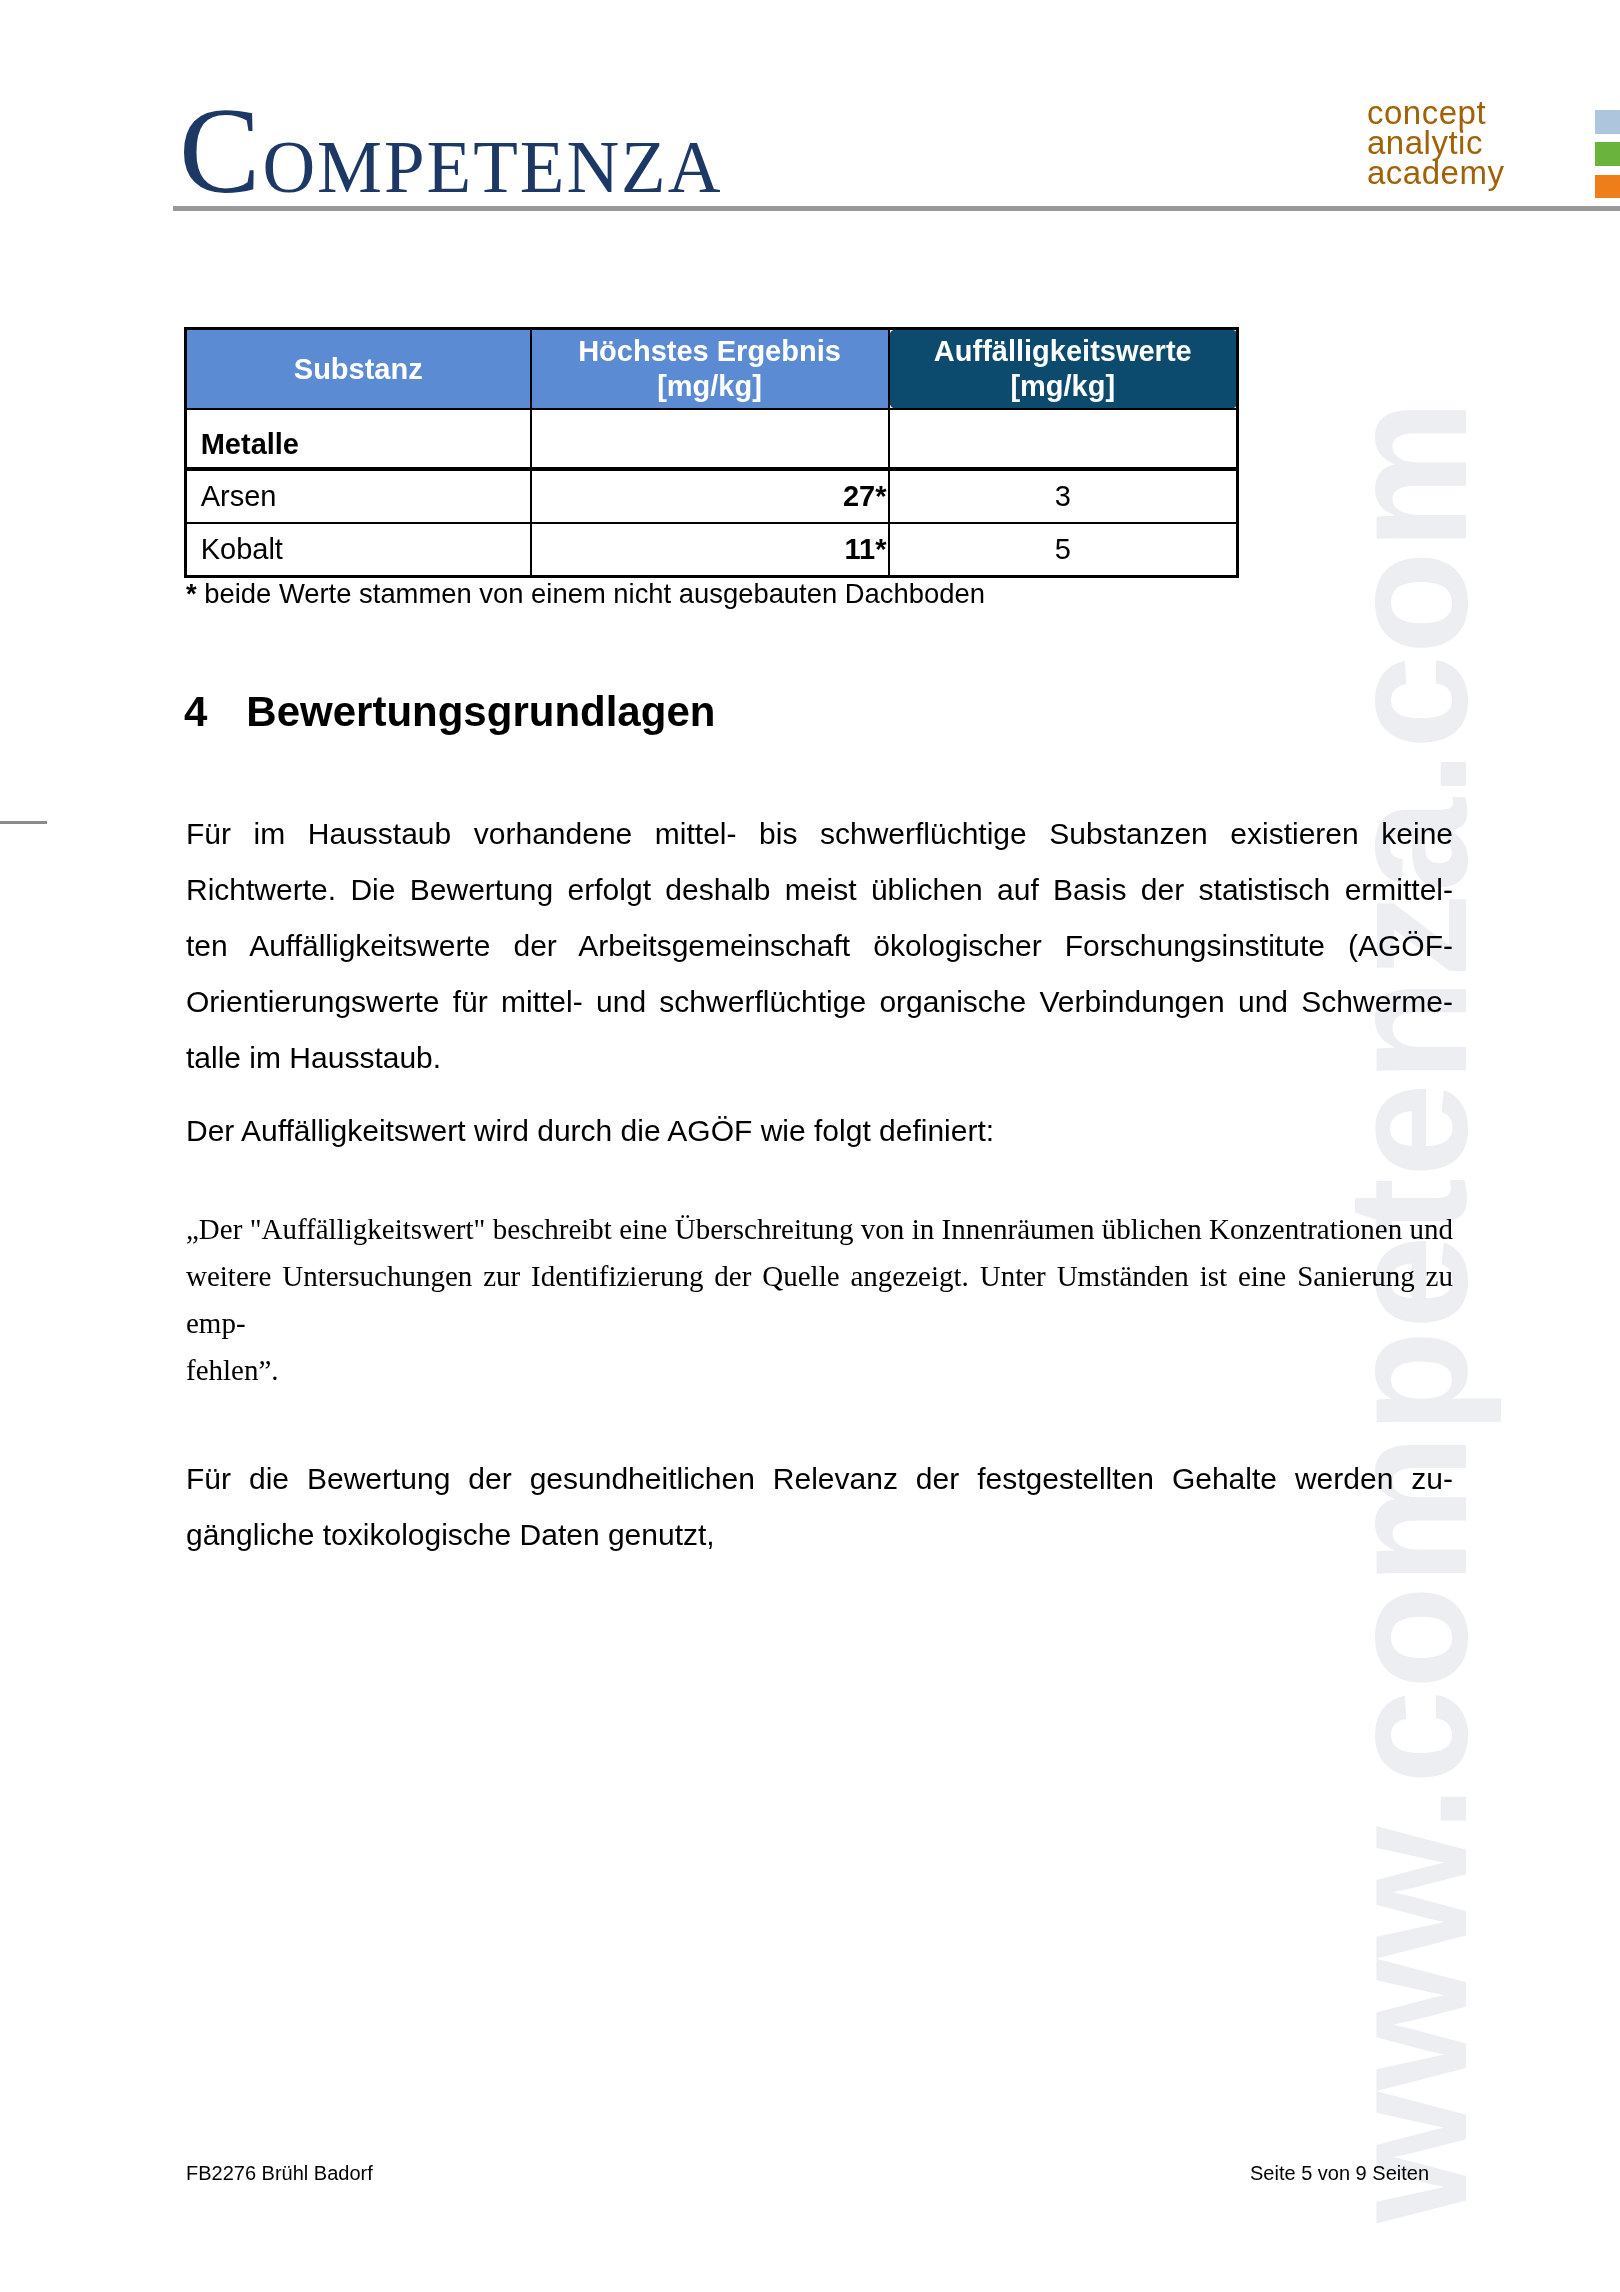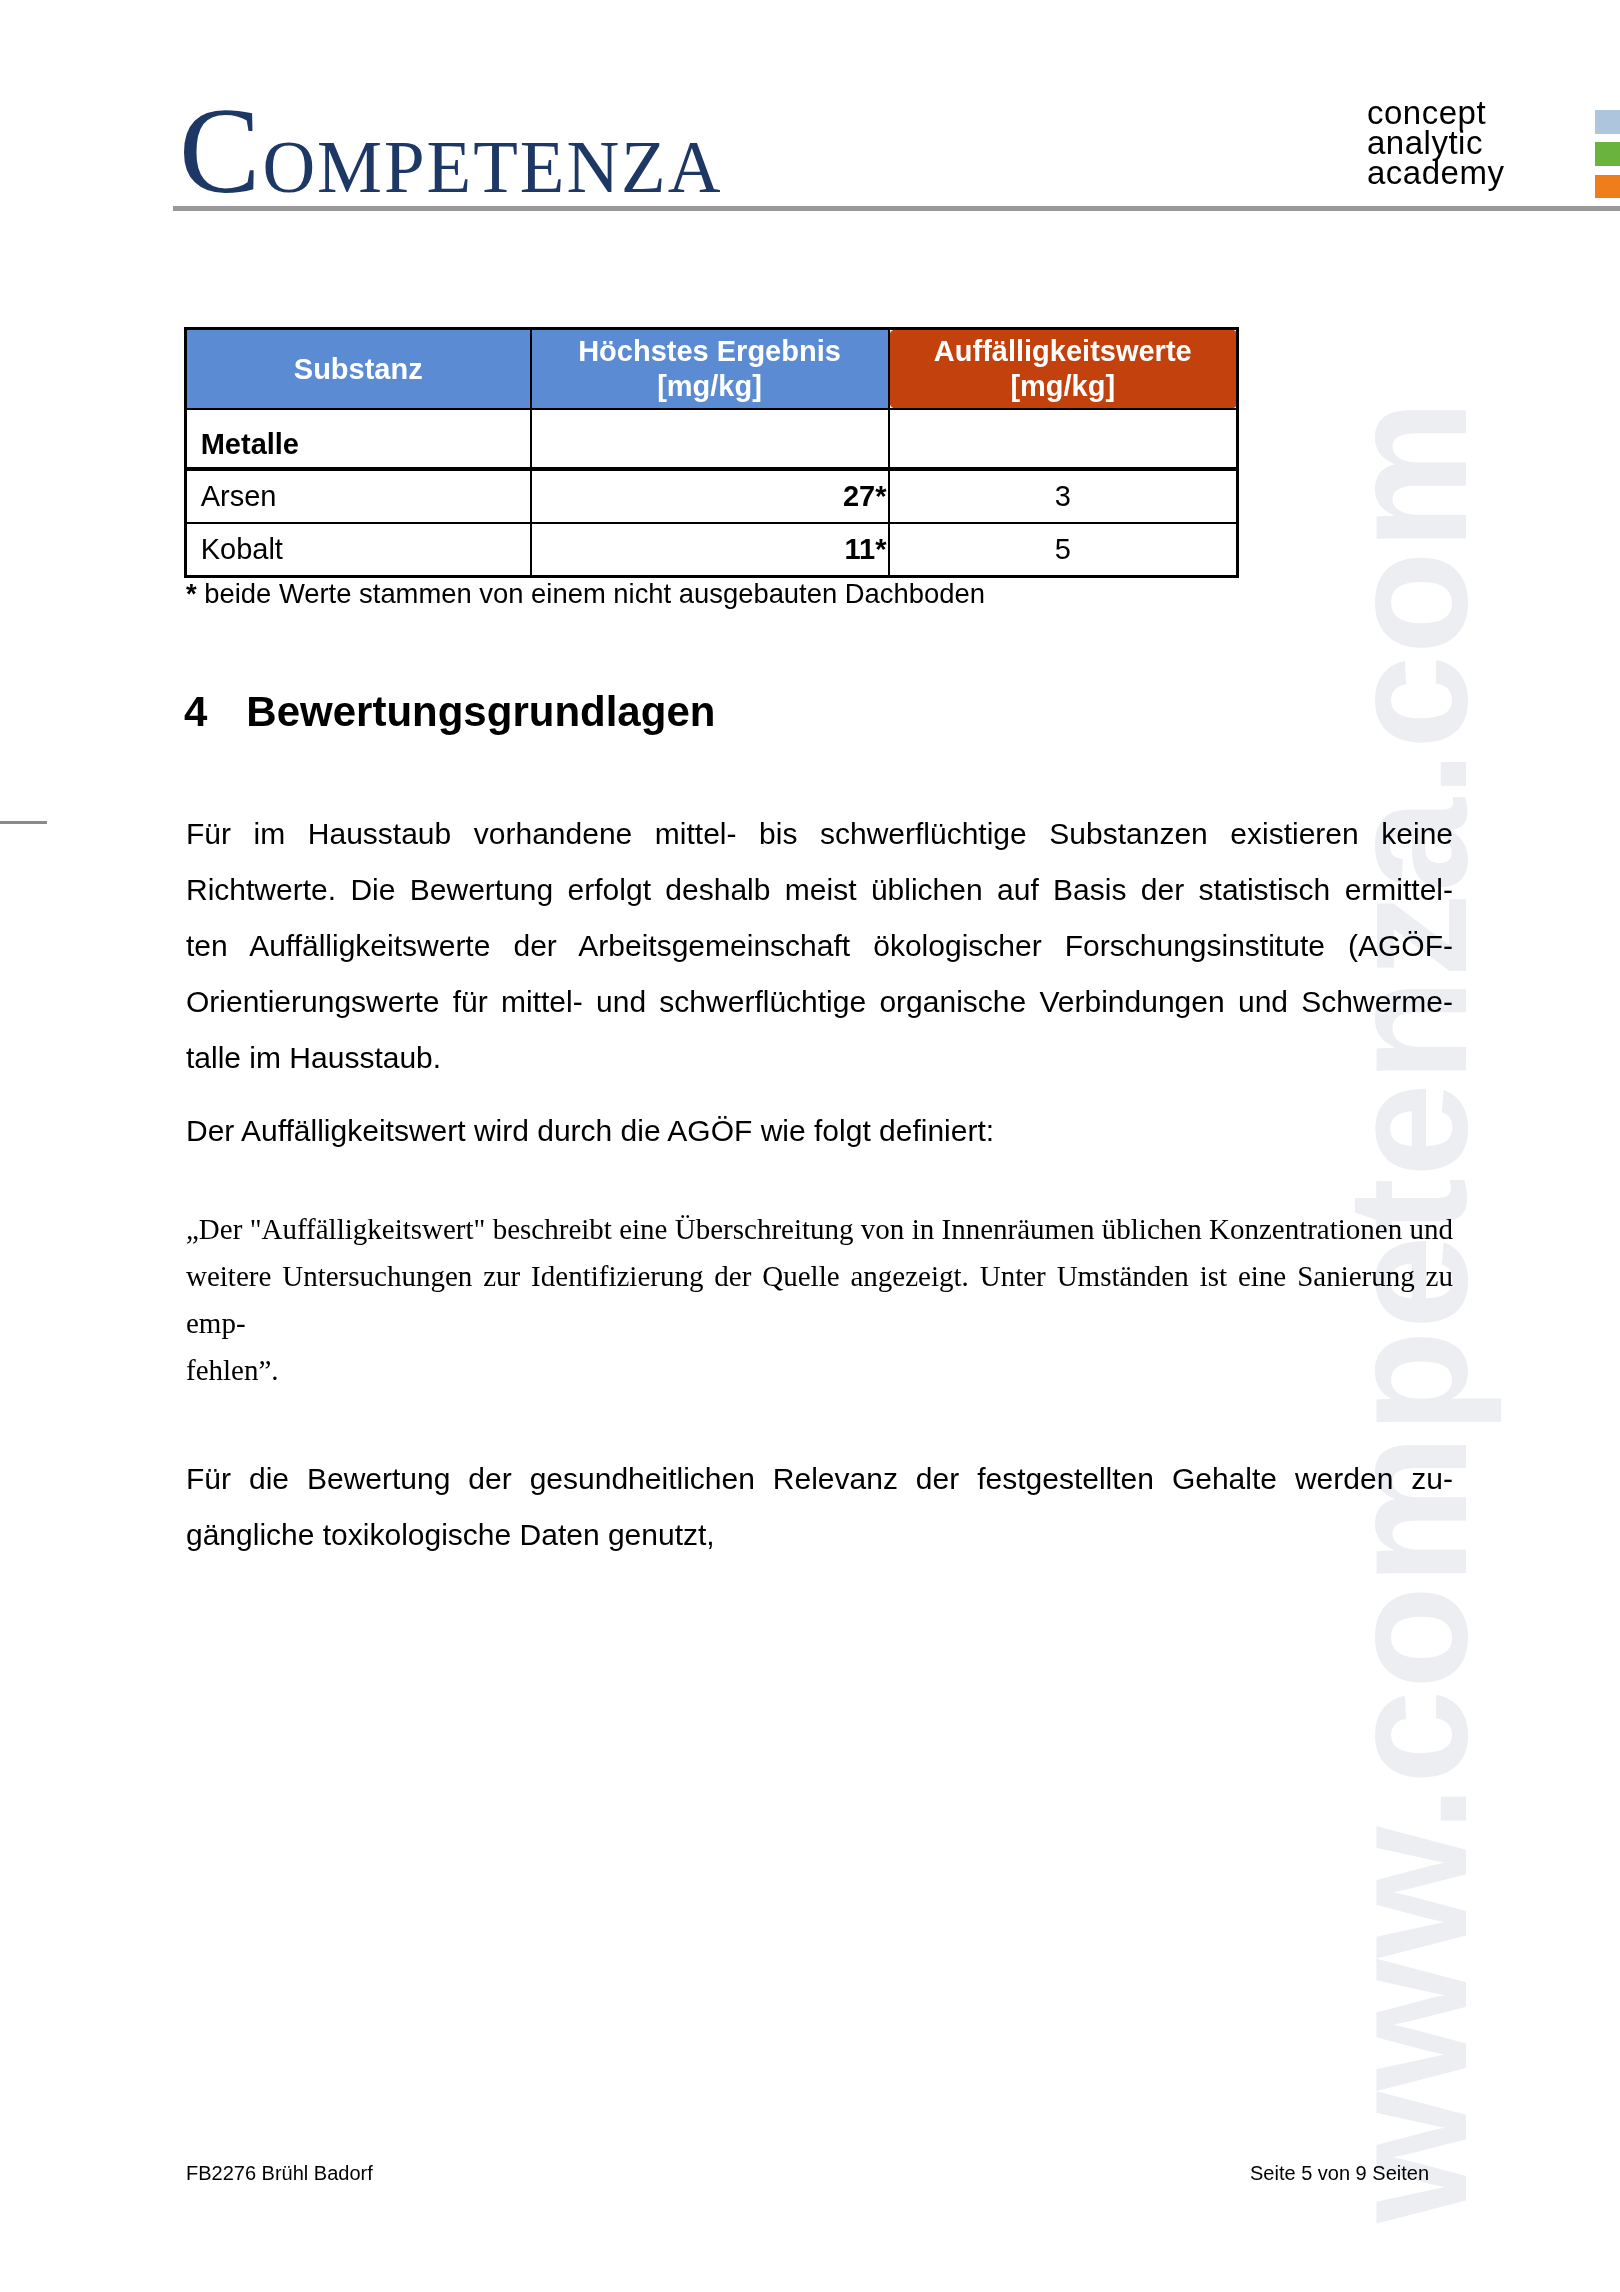--- a/index.html
+++ b/index.html
@@ -15,21 +15,21 @@
     transform:rotate(-90deg);transform-origin:0 0;
     font-family:"Liberation Sans",sans-serif;font-weight:bold;
     font-size:169px;line-height:169px;letter-spacing:1px;
     color:#ECEEF2;white-space:nowrap;z-index:0;
   }
 
   
   .logo{left:179px;top:90px;color:#1D3865;font-family:"Liberation Serif",serif;display:flex;align-items:baseline;letter-spacing:2px;}
   .logo-initial{font-size:122px;line-height:1;}
   .logo-rest{font-size:73px;line-height:1;}
-  .brand{left:1367px;top:98px;color:#000000;font-size:33px;line-height:30px;letter-spacing:0.5px;}
+  .brand{left:1367px;top:98px;color:#a16207;font-size:33px;line-height:30px;letter-spacing:0.5px;}
   .brand div{white-space:nowrap;}
   .squares{left:1595px;top:110px;display:flex;flex-direction:column;gap:8.8px;}
   .square{width:25.5px;height:23.5px;}
   .header-rule{left:173px;top:206px;width:1448px;height:4.9px;background:#999;}
   .fold-mark{left:0;top:821px;width:47px;height:2.9px;background:#8a8a8a;}
 
   
   .table-wrap{left:184px;top:327px;}
   table.results{border-collapse:collapse;table-layout:fixed;width:1052px;font-size:29px;border:3.9px solid #000;}
   table.results th{
@@ -94,21 +94,21 @@
       </colgroup>
       <thead>
         <tr>
           <th style="background: rgb(91, 139, 210);">
             <div>Substanz</div>
           </th>
           <th style="background: rgb(91, 139, 210);">
             <div>Höchstes Ergebnis</div>
             <div>[mg/kg]</div>
           </th>
-          <th style="background: #c2410c; border-radius: 8px;">
+          <th style="background: #0c4a6e; border-radius: 8px;">
             <div>Auffälligkeitswerte</div>
             <div>[mg/kg]</div>
           </th>
         </tr>
       </thead>
       <tbody>
         <tr class="group-row">
           <td class="group-cell">Metalle</td>
           <td class="group-cell"></td>
           <td class="group-cell"></td>

